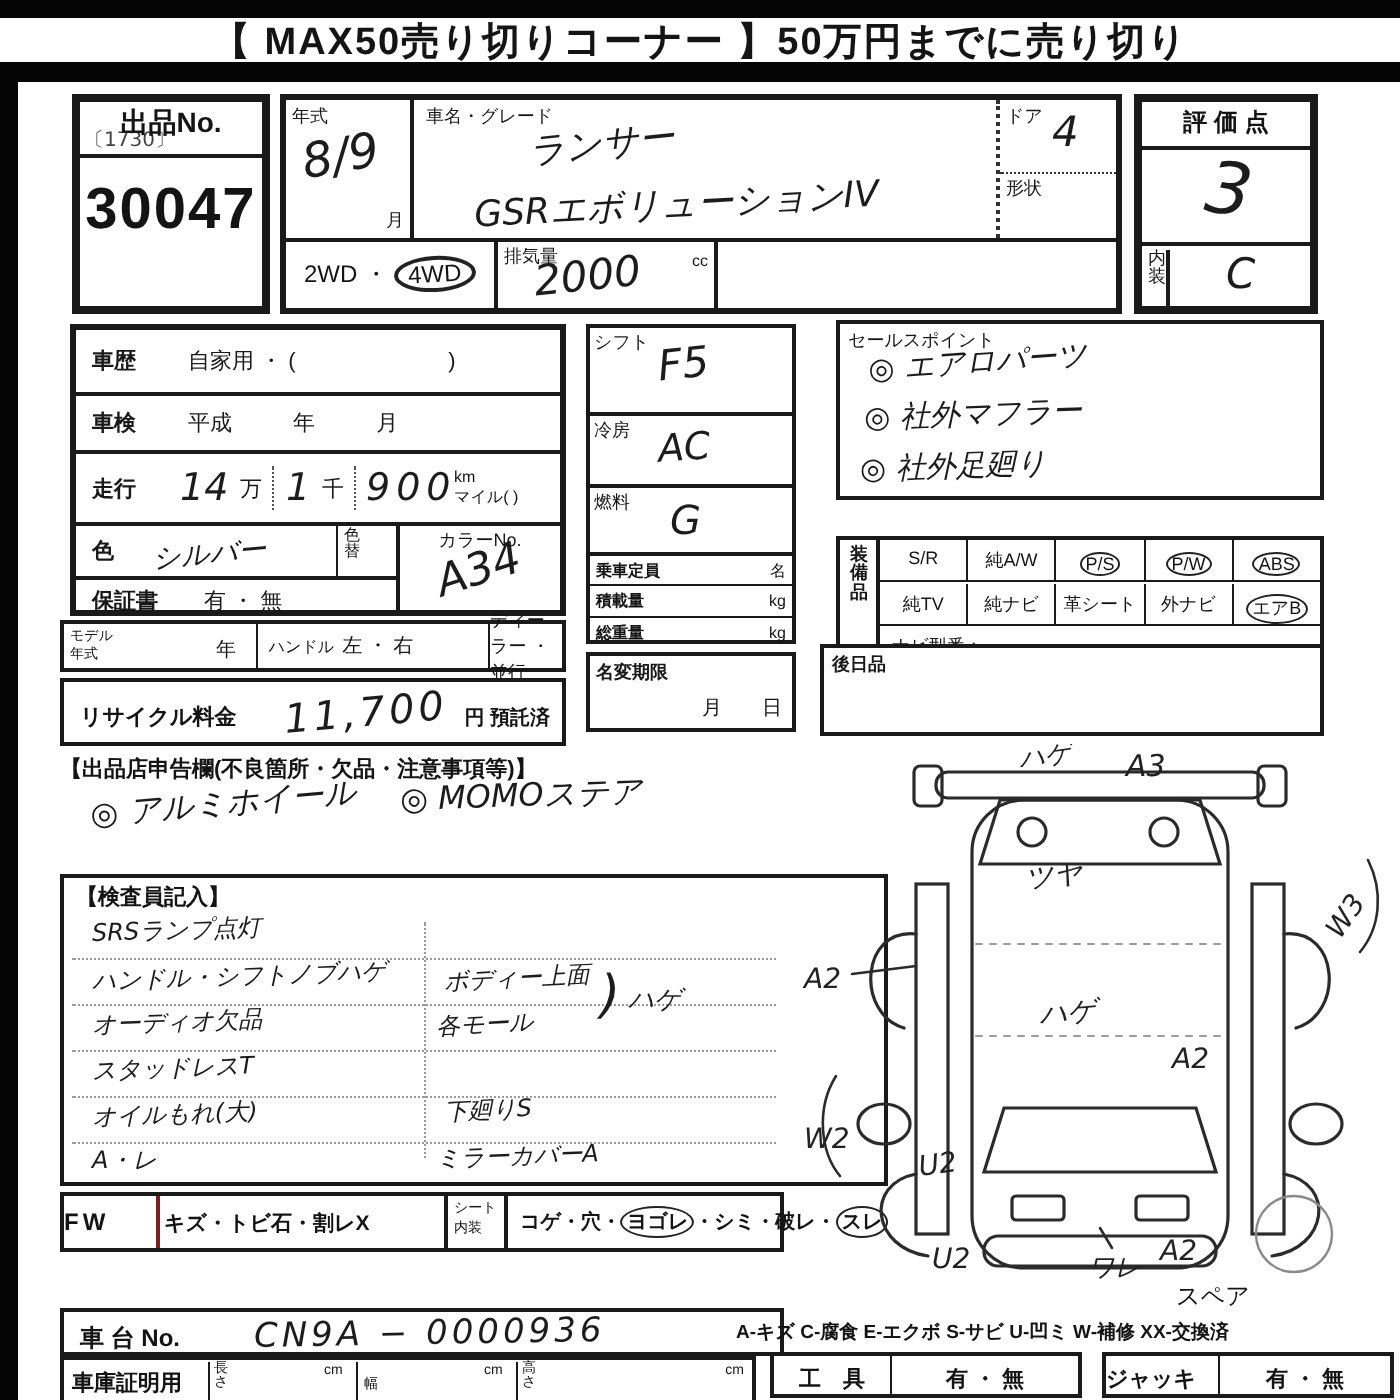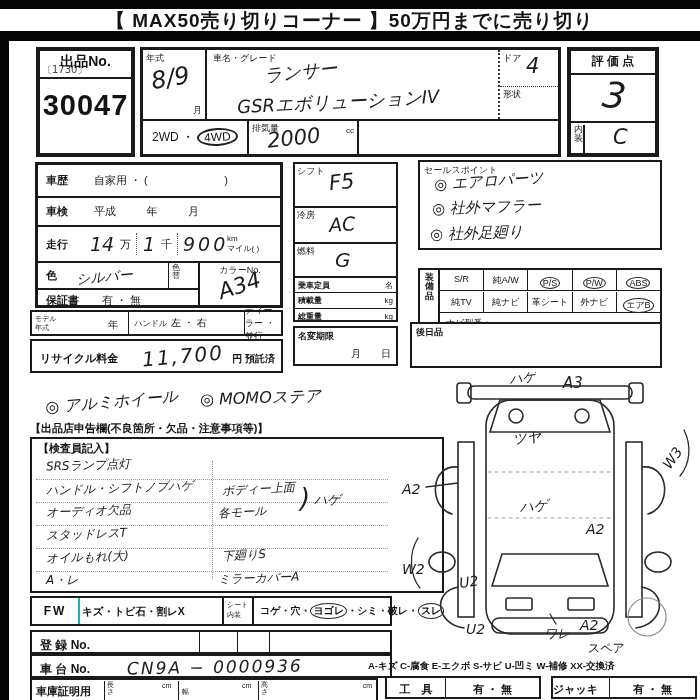--- a/index.html
+++ b/index.html
@@ -196,21 +196,21 @@
       <span style="font-size:9px;">ディーラー ・ 並行</span>
     </div>
   </div>
 
   <div class="box" style="left:30px;top:339px;width:253px;height:34px;border-width:2.5px;">
     <div class="abs b" style="left:8px;top:10px;font-size:11px;">リサイクル料金</div>
     <div class="hw abs" style="left:110px;top:3px;font-size:20px;transform:rotate(-5deg);letter-spacing:2px;">11,700</div>
     <div class="abs b" style="right:6px;top:11px;font-size:10px;">円 預託済</div>
   </div>
 
-  <div class="abs b" style="left:30px;top:377px;font-size:11px;margin-top:44px;">【出品店申告欄(不良箇所・欠品・注意事項等)】</div>
+  <div class="abs b" style="left:30px;top:377px;font-size:11px;">【出品店申告欄(不良箇所・欠品・注意事項等)】</div>
   <div class="hw abs" style="left:45px;top:392px;font-size:16px;transform:rotate(-5deg);">◎ アルミホイール</div>
   <div class="hw abs" style="left:200px;top:388px;font-size:16px;transform:rotate(-2deg);">◎ MOMOステア</div>
 
   <div class="box" style="left:30px;top:437px;width:414px;height:156px;border-width:2.5px;">
     <div class="abs b" style="left:6px;top:2px;font-size:11px;">【検査員記入】</div>
     <div class="abs dotline" style="left:4px;top:40px;width:352px;"></div>
     <div class="abs dotline" style="left:4px;top:63px;width:352px;"></div>
     <div class="abs dotline" style="left:4px;top:86px;width:352px;"></div>
     <div class="abs dotline" style="left:4px;top:109px;width:352px;"></div>
     <div class="abs dotline" style="left:4px;top:132px;width:352px;"></div>
@@ -223,37 +223,31 @@
     <div class="hw abs" style="left:14px;top:133px;font-size:12px;">A・レ</div>
     <div class="hw abs" style="left:190px;top:42px;font-size:12px;transform:rotate(-3deg);">ボディー上面</div>
     <div class="hw abs" style="left:186px;top:65px;font-size:12px;transform:rotate(-3deg);">各モール</div>
     <div class="hw abs" style="left:268px;top:44px;font-size:26px;">)</div>
     <div class="hw abs" style="left:282px;top:52px;font-size:13px;">ハゲ</div>
     <div class="hw abs" style="left:190px;top:108px;font-size:12px;transform:rotate(-3deg);">下廻りS</div>
     <div class="hw abs" style="left:186px;top:131px;font-size:12px;transform:rotate(-2deg);">ミラーカバーA</div>
   </div>
 
   <div class="box" style="left:30px;top:596px;width:362px;height:30px;border-width:2.5px;">
-    <div class="abs b" style="left:0;top:0;width:48px;height:100%;border-right:2px solid #14b8a6;text-align:center;padding-top:6px;font-size:12px;letter-spacing:2px;">FW</div>
+    <div class="abs b" style="left:0;top:0;width:48px;height:100%;border-right:2px solid #7f1d1d;padding-top:6px;font-size:12px;letter-spacing:2px;">FW</div>
     <div class="abs" style="left:50px;top:7px;width:138px;font-size:10.5px;font-weight:bold;">キズ・トビ石・割レX</div>
     <div class="abs" style="left:190px;top:0;width:32px;height:100%;border-left:2px solid #1a1a1a;border-right:2px solid #1a1a1a;font-size:7px;line-height:1.4;padding:2px 0 0 3px;">
       <div>シート</div>
       <div>内装</div>
     </div>
     <div class="abs" style="left:228px;top:5px;width:134px;font-size:10px;font-weight:bold;white-space:nowrap;">
       <span>コゲ・穴・</span><span class="oval2">ヨゴレ</span><span>・シミ・破レ・</span><span class="oval2">スレ</span>
     </div>
   </div>
 
-  <div class="box" style="left:30px;top:630px;width:362px;height:24px;">
-    <div class="abs b" style="left:8px;top:5px;font-size:12px;">登 録 No.</div>
-    <div class="abs" style="left:167px;top:0;height:100%;border-left:1.5px solid #1a1a1a;"></div>
-    <div class="abs" style="left:205px;top:0;height:100%;border-left:1.5px solid #1a1a1a;"></div>
-    <div class="abs" style="left:237px;top:0;height:100%;border-left:1.5px solid #1a1a1a;"></div>
-  </div>
   <div class="box" style="left:30px;top:654px;width:362px;height:24px;">
     <div class="abs b" style="left:8px;top:5px;font-size:12px;">車 台 No.</div>
     <div class="hw abs" style="left:95px;top:1px;font-size:17px;letter-spacing:2px;transform:rotate(-1deg);">CN9A − 0000936</div>
   </div>
 
   <div class="box" style="left:30px;top:678px;width:348px;height:24px;">
     <div class="abs b" style="left:4px;top:4px;font-size:11px;">車庫証明用</div>
     <div class="abs vert" style="left:72px;top:1px;font-size:7px;border-left:1.5px solid #1a1a1a;padding-left:2px;height:22px;">長さ</div>
     <div class="abs" style="left:130px;top:2px;font-size:7px;">cm</div>
     <div class="abs" style="left:146px;top:1px;font-size:7px;border-left:1.5px solid #1a1a1a;padding:6px 0 0 3px;height:22px;">幅</div>

